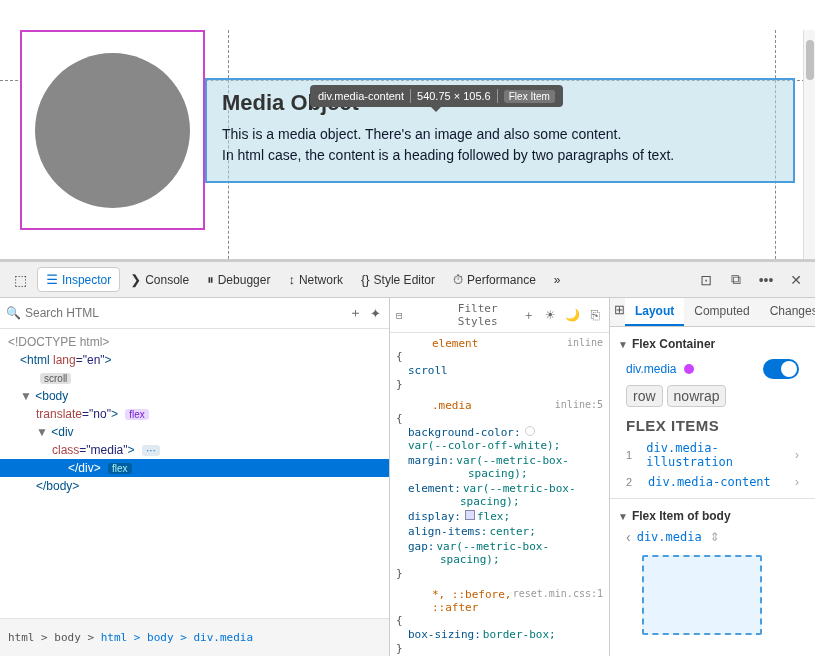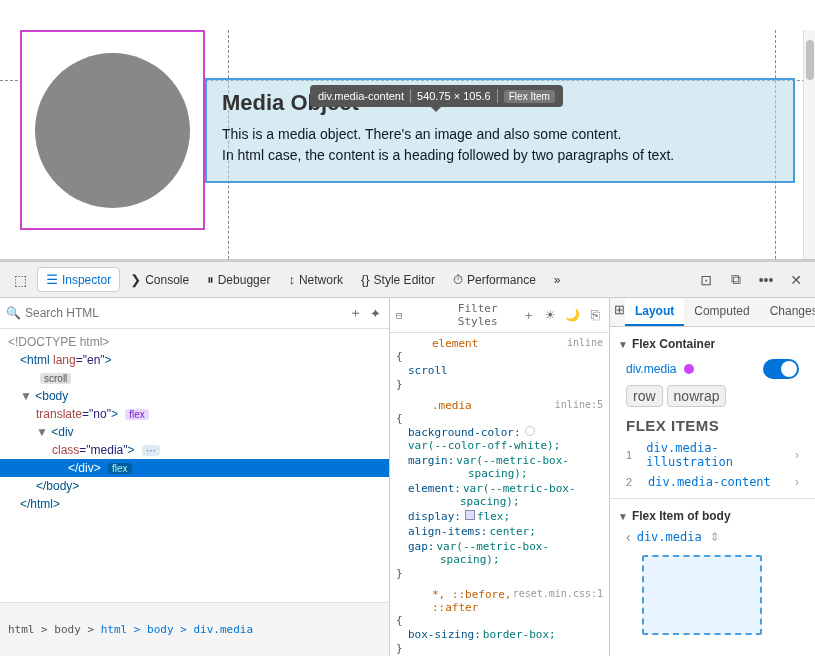--- a/index.html
+++ b/index.html
@@ -281,21 +281,21 @@
       margin-left: 4px;
     }
     .badge.flex-badge2 { background: #e8d8ff; color: #7722cc; }
     .badge.scroll-badge { background: #e0e0e0; color: #555; }
 
     
     .breadcrumb {
       font-size: 11px;
       font-family: monospace;
       color: #555;
-      padding: 20px 8px;
+      padding: 12px 8px;
       border-top: 1px solid #e0e0e0;
       background: #f5f5f5;
     }
     .breadcrumb span { color: #0074d9; }
 
     
     .right-panel {
       flex: 1;
       display: flex;
       flex-direction: column;
@@ -646,23 +646,20 @@
           <span class="attr">class</span><span class="attr-val">="media"</span><span class="tag">&gt;</span>
           <span class="badge">···</span>
         </div>
         <div class="tree-line indent4 selected">
           <span>&lt;/div&gt;</span>
           <span class="badge" style="background:#005fa0; color:#aee;">flex</span>
         </div>
         <div class="tree-line indent2">
           <span class="tag">&lt;/body&gt;</span>
         </div>
-        <div class="tree-line indent1">
-          <span class="tag">&lt;/html&gt;</span>
-        </div>
       </div>
 
       <div class="breadcrumb">
         html &gt; body &gt; <span>html &gt; body &gt; div.media</span>
       </div>
     </div>
 
     <div class="css-panel">
       <div class="css-filter-bar">
         <span class="filter-icon">⊟</span>

